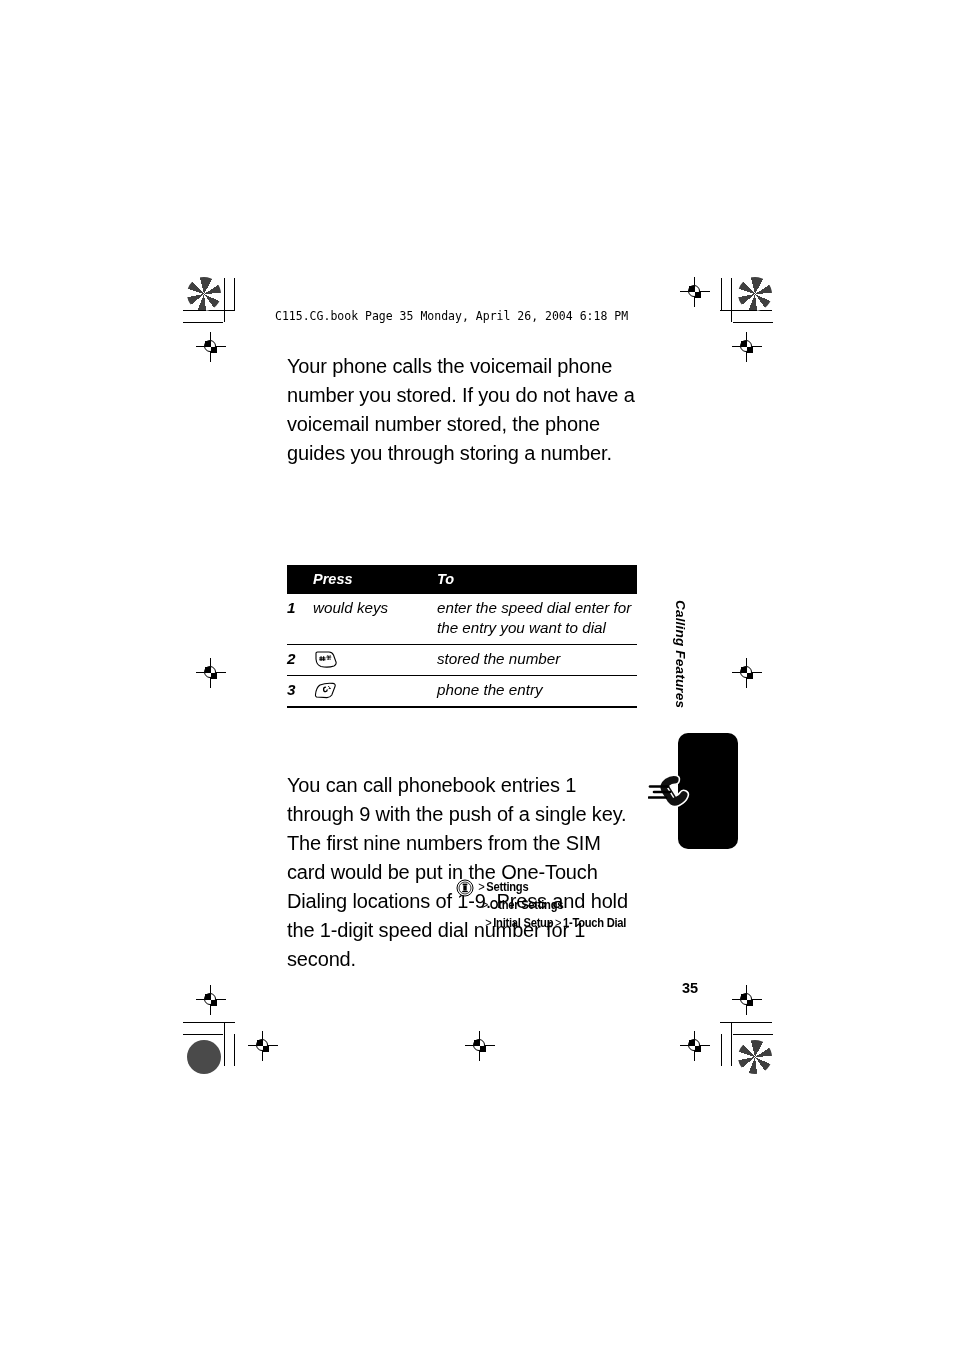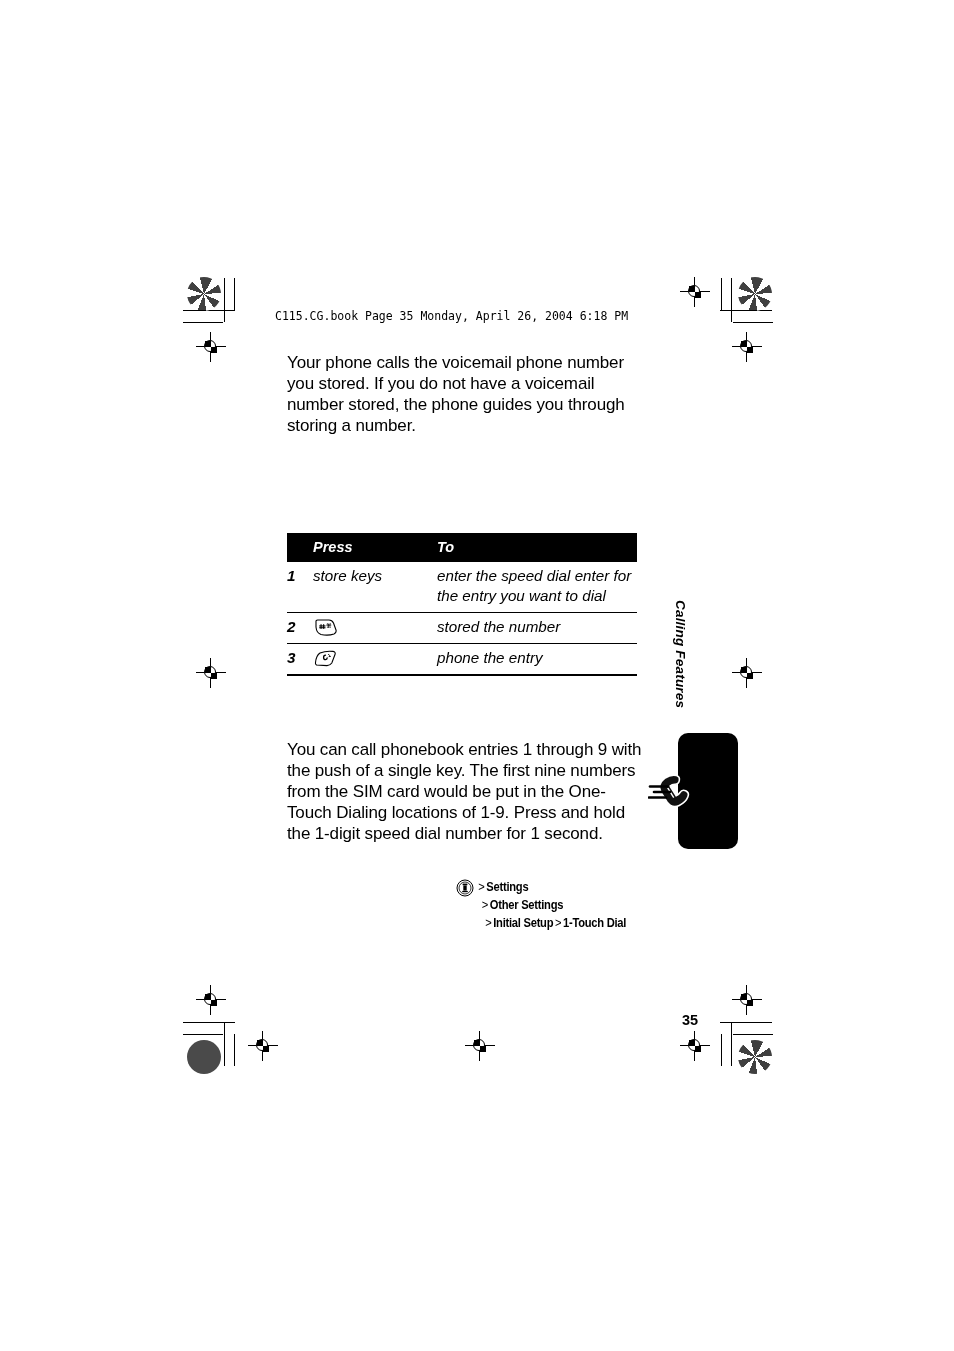--- a/index.html
+++ b/index.html
@@ -74,22 +74,22 @@
 
   
   .content {
     position: absolute;
     left: 287px;
     top: 352px;
     width: 372px;
   }
 
   p.body {
-    font-size: 17px;
-    line-height: 21px;
+    font-size: 20px;
+    line-height: 29px;
     margin: 0 16px 0 0;
     letter-spacing: -0.15px;
   }
   .gap-lg { height: 63px; }
   .gap-md { height: 22px; }
 
   
   table.steps {
     border-collapse: collapse;
     width: 350px;
@@ -207,21 +207,21 @@
     font-size: 11.5px;
     letter-spacing: 0px;
     white-space: nowrap;
     margin-top: 12px;
   }
 
   
   .page-num {
     position: absolute;
     left: 682px;
-    top: 1012px;
+    top: 980px;
     font-size: 14.5px;
     font-weight: bold;
   }
 </style>
 </head>
 <body>
 
 <div>
 
   <div class="trim-line hline" style="left:183px; top:310px; width:52px;"></div>
@@ -338,21 +338,21 @@
       <tr>
         <th class="num"></th>
         <th class="press">Press</th>
         <th class="to">To</th>
       </tr>
     </thead>
     <tbody>
 
       <tr>
         <td class="num">1</td>
-        <td class="press">store keys</td>
+        <td class="press">would keys</td>
         <td class="to">enter the speed dial enter for the entry you want to dial</td>
       </tr>
 
       <tr>
         <td class="num">2</td>
         <td class="press">
           <span class="key-glyph">
             <svg width="26" height="17" viewBox="0 0 26 17">
               <path d="M3 2 Q3 1 4.5 1 L16 1 Q19 1 20.5 4 L23 11 Q23.8 13.5 21 15 Q15 17 8 15.5 Q3.5 14 3 8 Z" fill="#ffffff" stroke="#000000" stroke-width="1.1"></path>
               <g fill="#000000">

